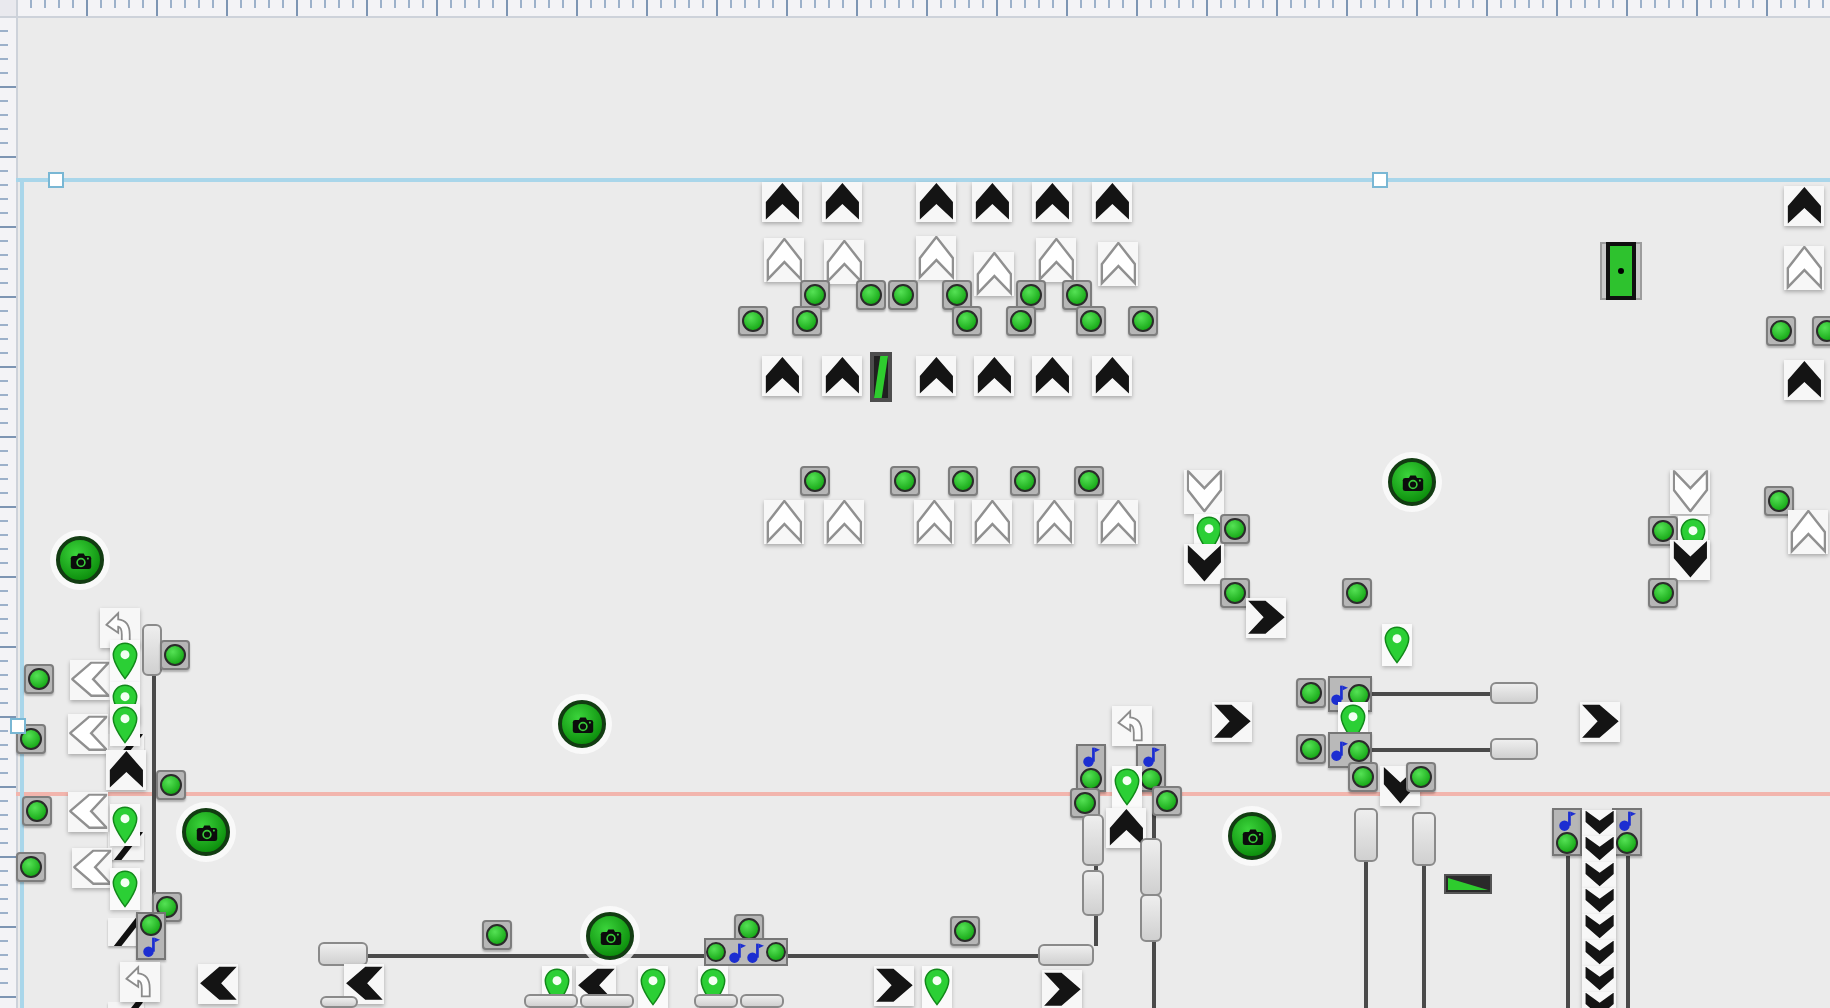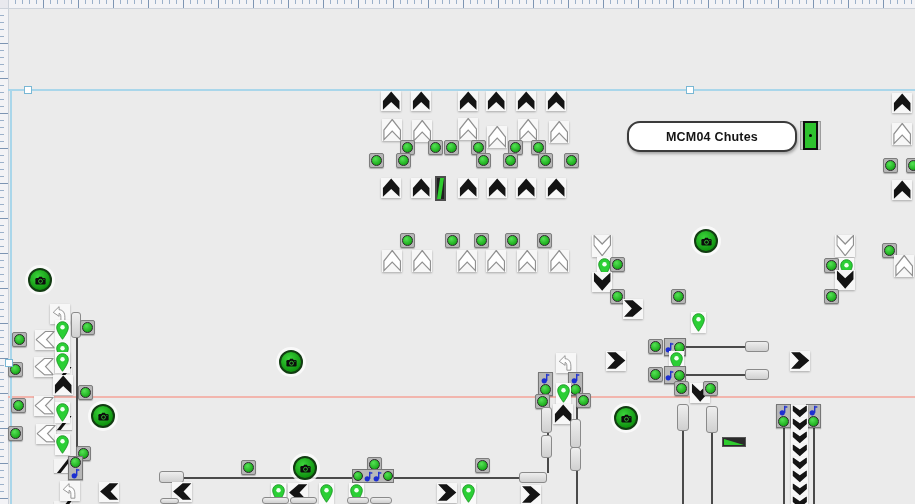--- a/index.html
+++ b/index.html
@@ -741,14 +741,13 @@
           <i></i>
         </b>
       </div>
     </div>
   <div id="layer-handles">
       <div class="handle" style="left: 24px; top: 86px;"></div>
       <div class="handle" style="left: 686px; top: 86px;"></div>
       <div class="handle" style="left: 5px; top: 359px;"></div>
     </div>
 
-  <div class="chute-btn">MCM04 Chutes</div>
 </div>
 
 </body></html>

